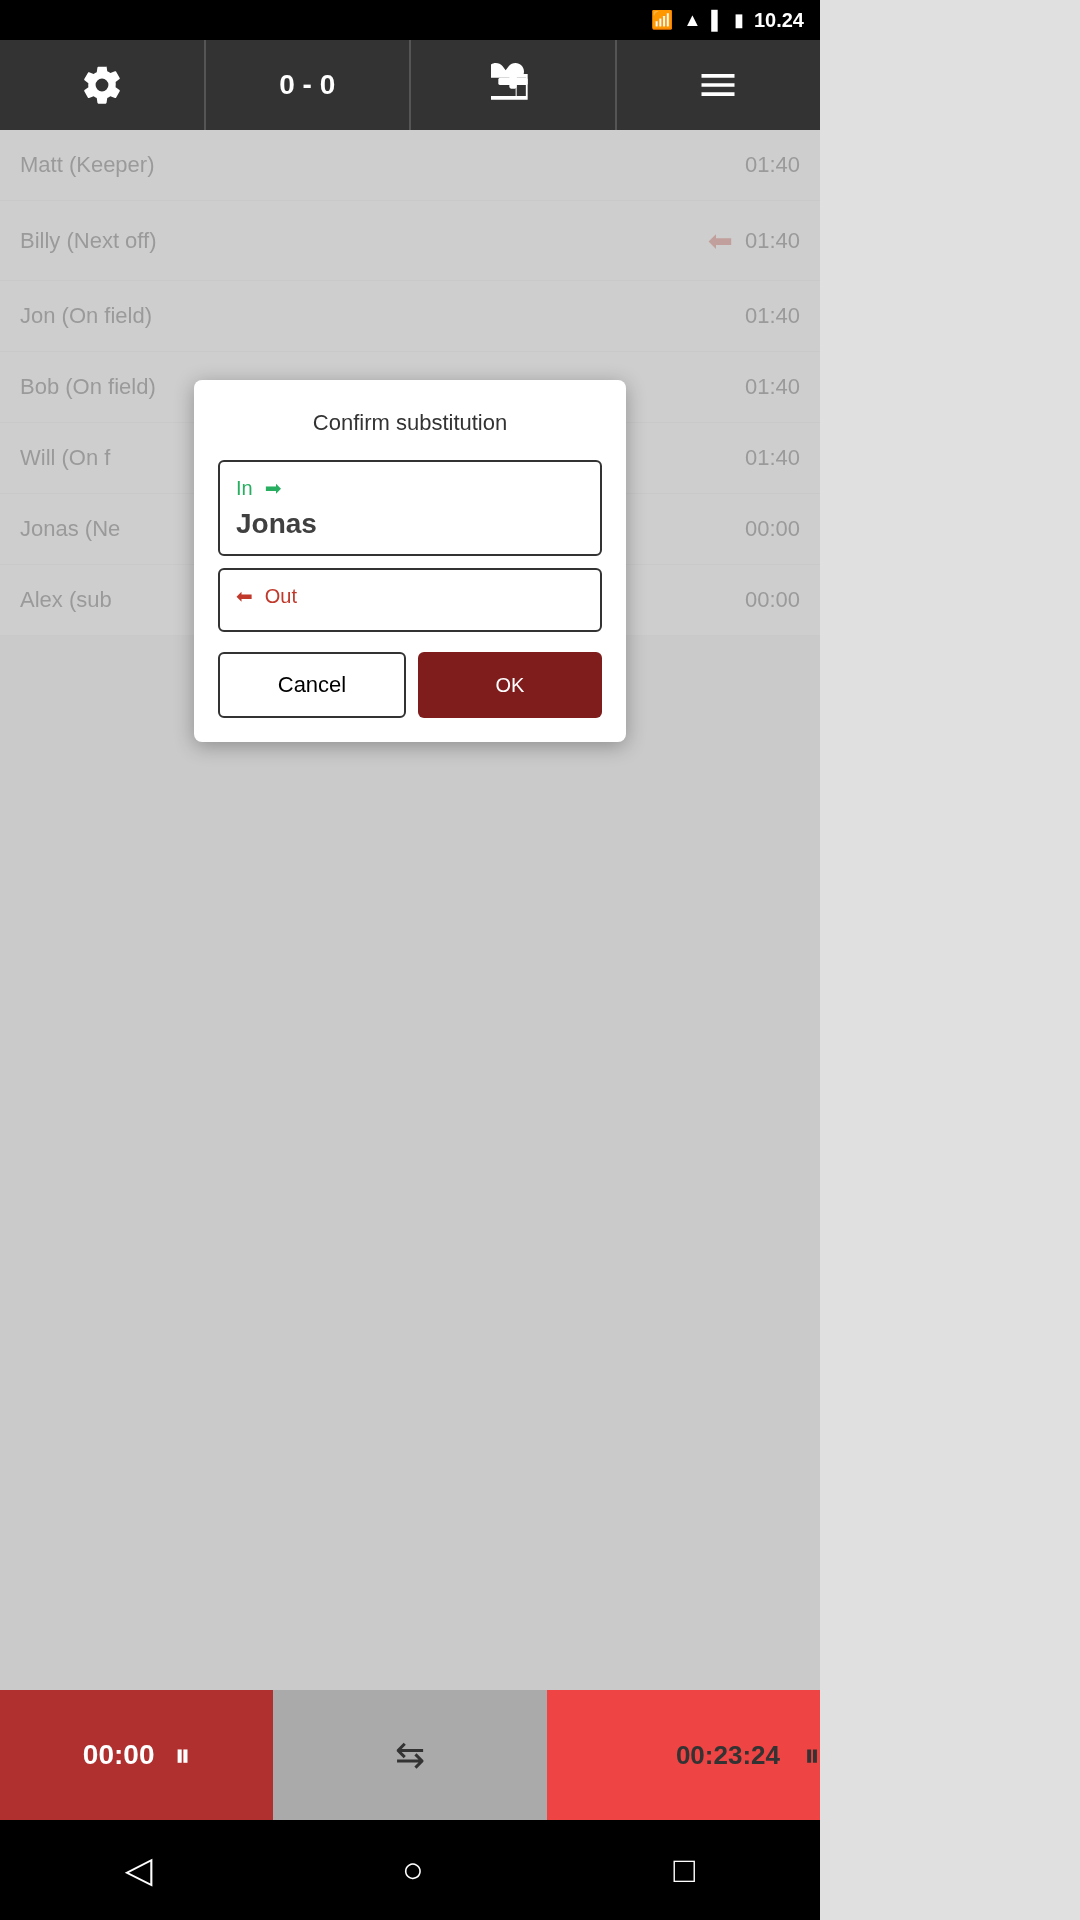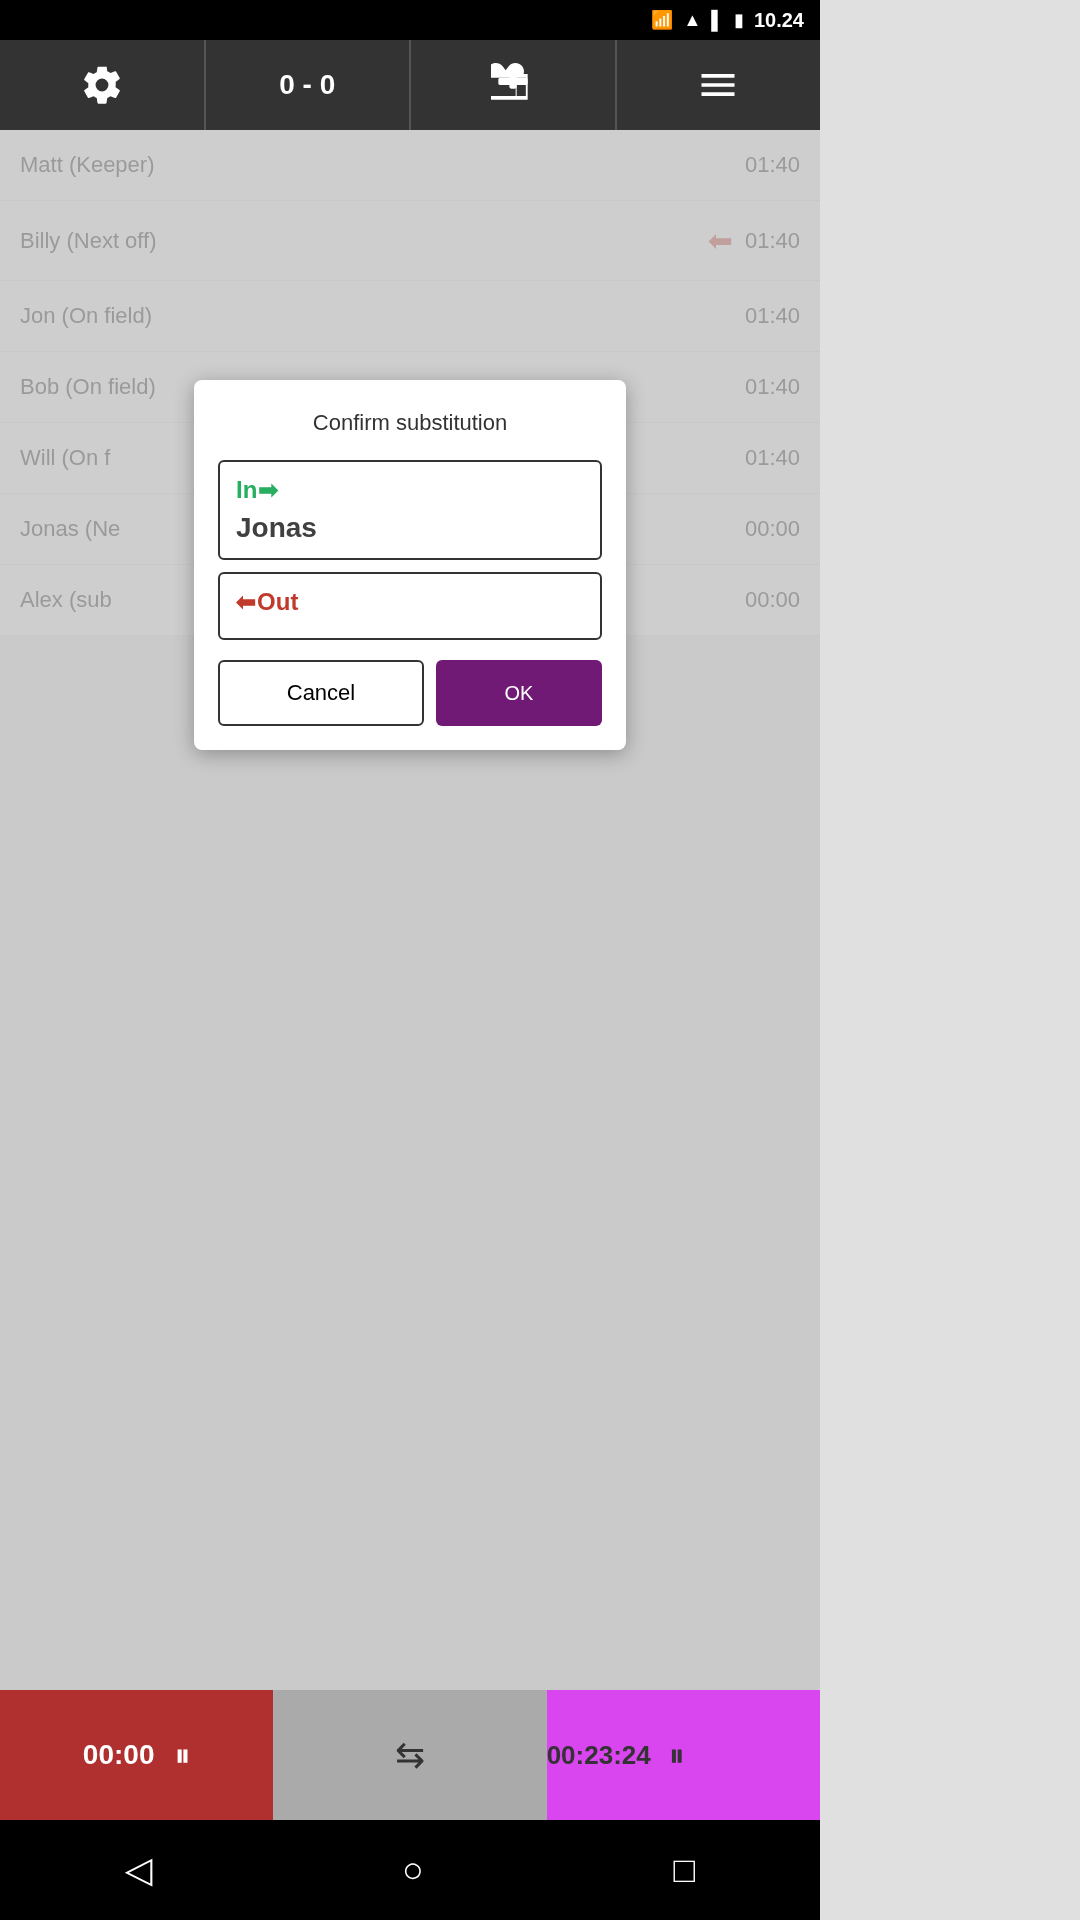--- a/index.html
+++ b/index.html
@@ -134,25 +134,25 @@
     }
 
     .substitution-box {
       border: 2px solid #333;
       border-radius: 6px;
       padding: 14px 16px;
       margin-bottom: 12px;
     }
 
     .sub-label {
-      font-size: 24px;
-      font-weight: bold;
-      display: flex;
-      align-items: center;
-      gap: 1px;
+      font-size: 20px;
+      font-weight: normal;
+      display: flex;
+      align-items: center;
+      gap: 12px;
       margin-bottom: 8px;
     }
 
     .sub-label.in {
       color: #27ae60;
     }
 
     .sub-label.out {
       color: #c0392b;
     }
@@ -174,22 +174,23 @@
       padding: 18px;
       font-size: 22px;
       border: 2px solid #333;
       background: #fff;
       border-radius: 6px;
       cursor: pointer;
     }
 
     .btn-ok {
       flex: 1;
+      padding: 18px;
       font-size: 20px;
-      background: #701a75;
+      background: #7f1d1d;
       color: #fff;
       border: none;
       border-radius: 6px;
       cursor: pointer;
     }
 
     
     .bottom-bar {
       position: absolute;
       bottom: 100px;
@@ -210,26 +211,26 @@
 
     .timer-center {
       background: #aaa;
       flex: 1;
       display: flex;
       align-items: center;
       justify-content: center;
     }
 
     .timer-right {
-      background: #d946ef;
-      flex: 1;
-      display: flex;
-      align-items: center;
-      justify-content: flex-start;
-      gap: 18px;
+      background: #ef4444;
+      flex: 1;
+      display: flex;
+      align-items: center;
+      justify-content: flex-end;
+      gap: 24px;
     }
 
     .timer-text {
       font-size: 28px;
       color: #fff;
       font-weight: bold;
     }
 
     .timer-text-dark {
       font-size: 26px;

